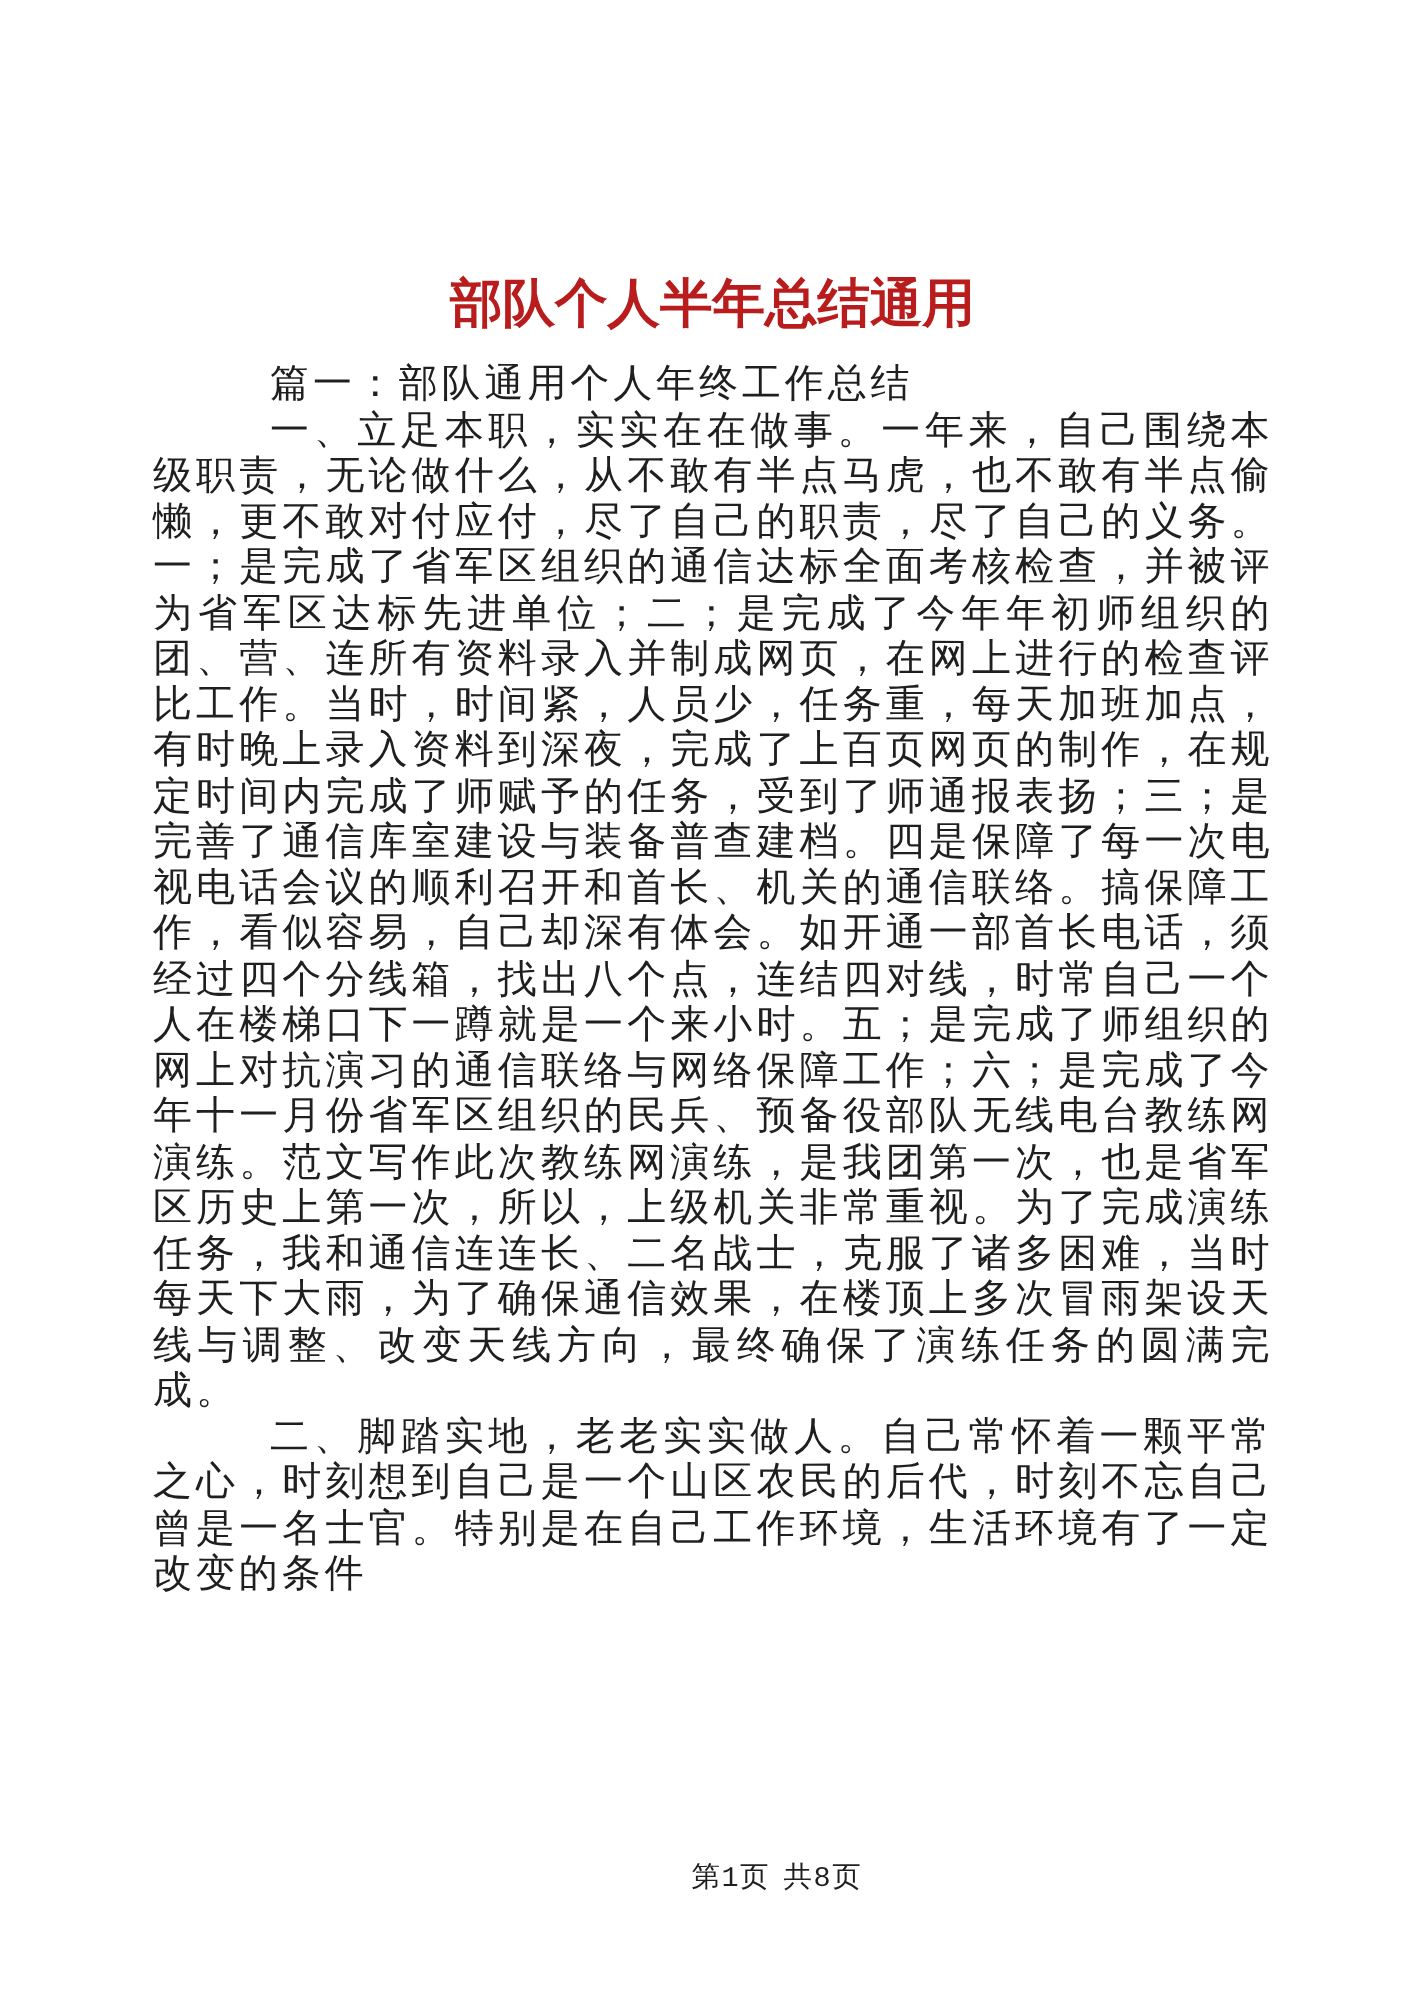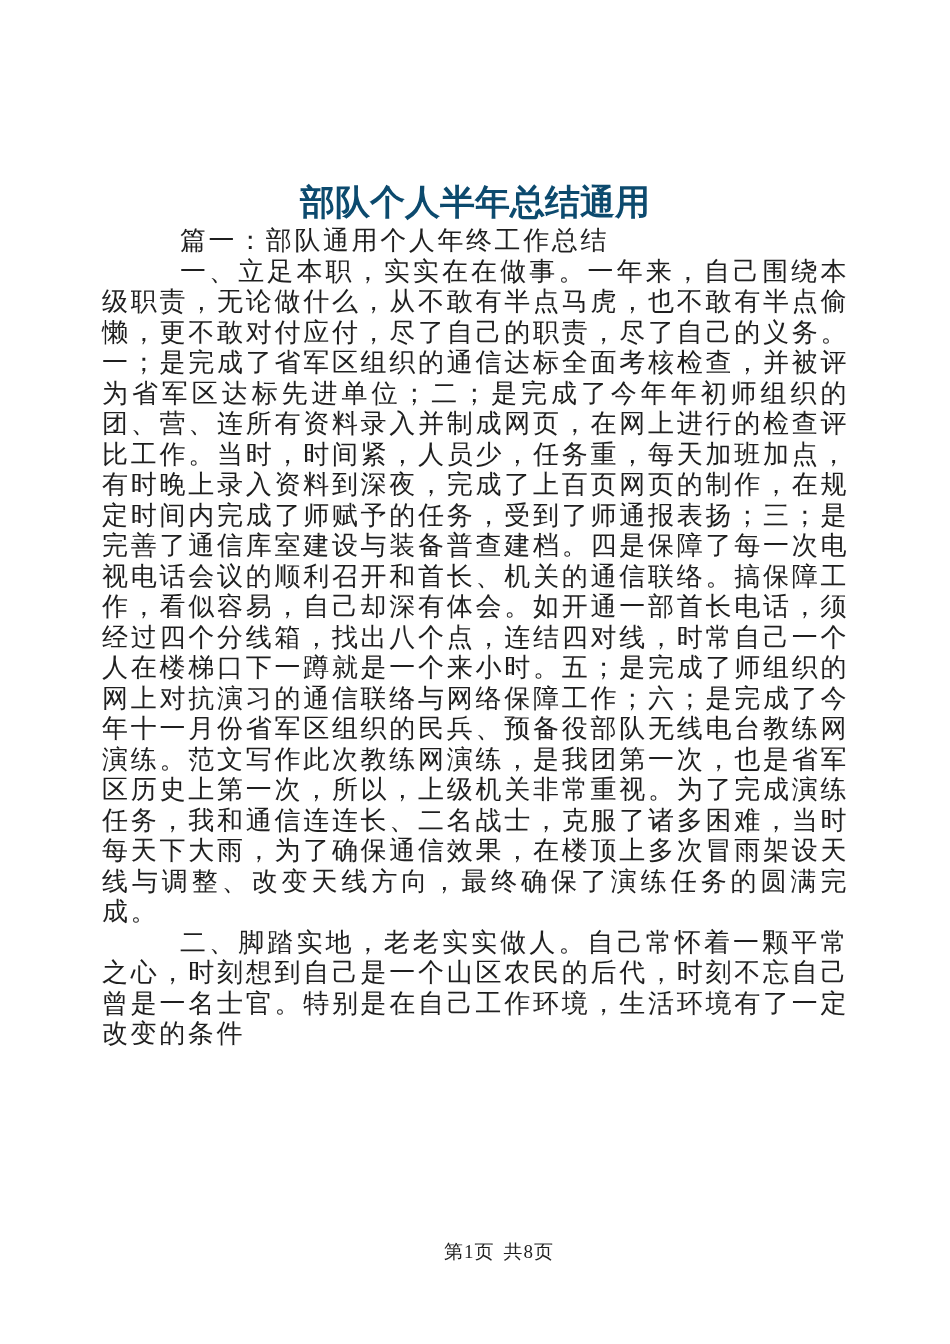--- a/index.html
+++ b/index.html
@@ -18,53 +18,53 @@
   .doc-title {
     position: absolute;
     top: 180px;
     left: 0;
     width: 950px;
     margin: 0;
     text-align: center;
     font-size: 35px;
     line-height: 46px;
     font-weight: bold;
-    color: #0c4a6e;
+    color: #b91c1c;
     letter-spacing: 0px;
     font-family: "Liberation Serif", serif;
   }
   .doc-body {
     position: absolute;
-    top: 226px;
+    top: 241px;
     left: 102px;
     width: 747px;
     color: #1f1f1f;
   }
   .doc-body p {
     margin: 0;
     padding: 0;
     font-size: 26px;
     line-height: 30.5px;
     letter-spacing: 2.6px;
     text-align: justify;
     text-justify: inter-ideograph;
     text-indent: 78px;
     font-family: "Liberation Serif", serif;
     font-weight: 400;
   }
   .page-footer {
     position: absolute;
     top: 1241px;
-    left: 444px;
+    left: 461px;
     white-space: nowrap;
     font-size: 19px;
     line-height: 22px;
     color: #1f1f1f;
     letter-spacing: 1px;
-    font-family: Liberation Serif, serif;
+    font-family: Liberation Mono, monospace;
   }
   .page-footer .gap {
     display: inline-block;
     width: 9px;
   }
 </style>
 </head>
 <body>
 
 <div class="page">

